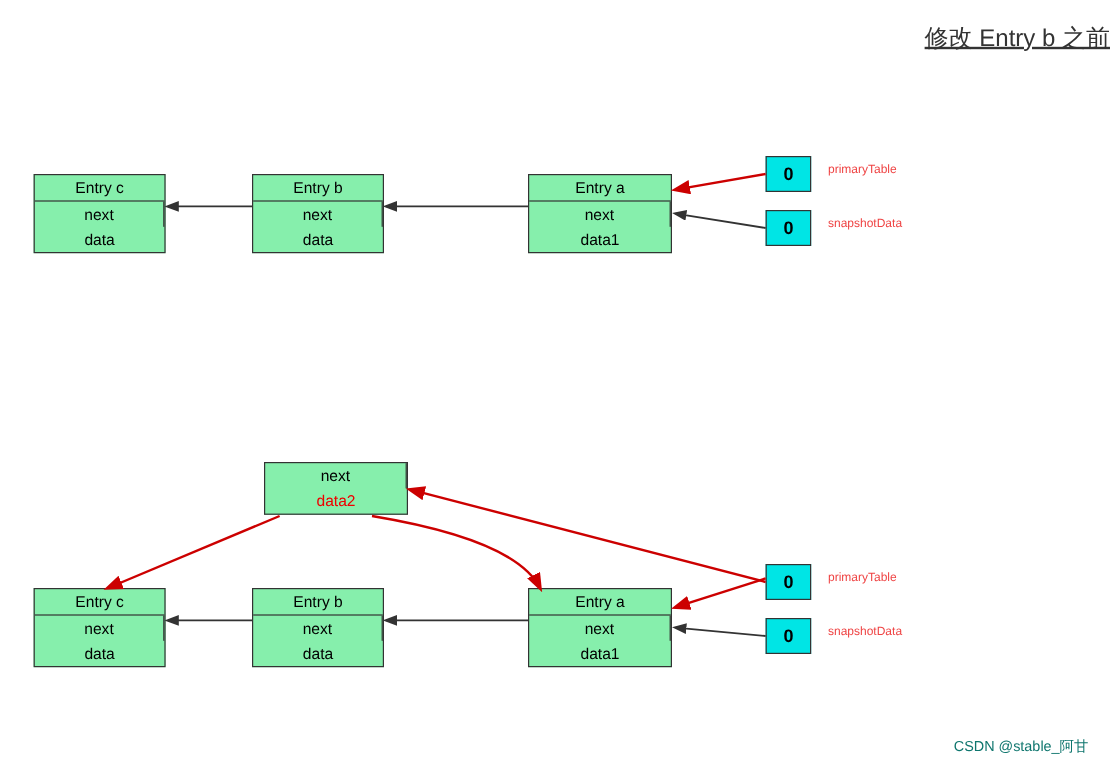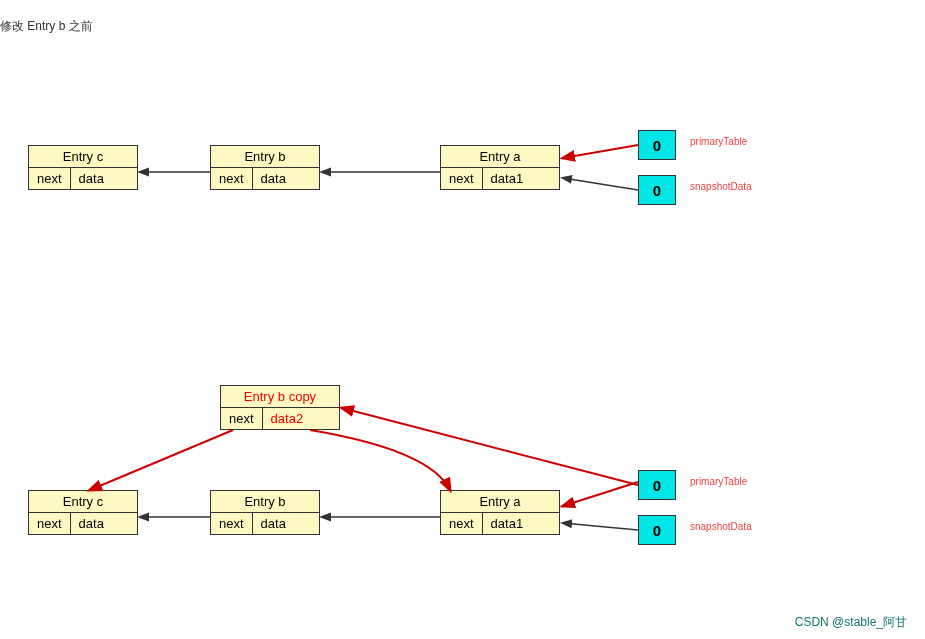--- a/index.html
+++ b/index.html
@@ -14,46 +14,48 @@
     }
 
     .diagram-container {
       width: 925px;
       height: 639px;
       position: relative;
       background: #fff;
     }
 
     .section-title {
-      text-align: left;
-      font-size: 12px;
+      text-align: right;
+      font-size: 20px;
       color: #333;
       position: absolute;
+      text-decoration: underline;
     }
 
     .entry-box {
       position: absolute;
       border: 1.5px solid #333;
-      background: #fef9c3;
+      background: #86efac;
     }
 
     .entry-label {
       text-align: center;
       padding: 3px 8px;
       border-bottom: 1.5px solid #333;
       font-size: 13px;
       white-space: nowrap;
     }
 
     .entry-label.red {
       color: #e00;
     }
 
     .entry-fields {
       display: flex;
+      flex-direction: column;
     }
 
     .entry-field {
       padding: 3px 8px;
       font-size: 13px;
       text-align: center;
       border-right: 1.5px solid #333;
     }
     .entry-field:last-child {
       border-right: none;
@@ -135,21 +137,20 @@
   </div>
   <div class="label-text" style="left:690px; top:136px;">primaryTable</div>
 
   <div class="cyan-box" style="left:638px; top:175px;">
     <span>0</span>
   </div>
   <div class="label-text" style="left:690px; top:181px;">snapshotData</div>
 
 
   <div class="entry-box" style="left:220px; top:385px; width:120px; border-color:#333;">
-    <div class="entry-label red">Entry b copy</div>
     <div class="entry-fields">
       <div class="entry-field">next</div>
       <div class="entry-field red">data2</div>
     </div>
   </div>
 
   <div class="entry-box" style="left:28px; top:490px; width:110px;">
     <div class="entry-label">Entry c</div>
     <div class="entry-fields">
       <div class="entry-field">next</div>

